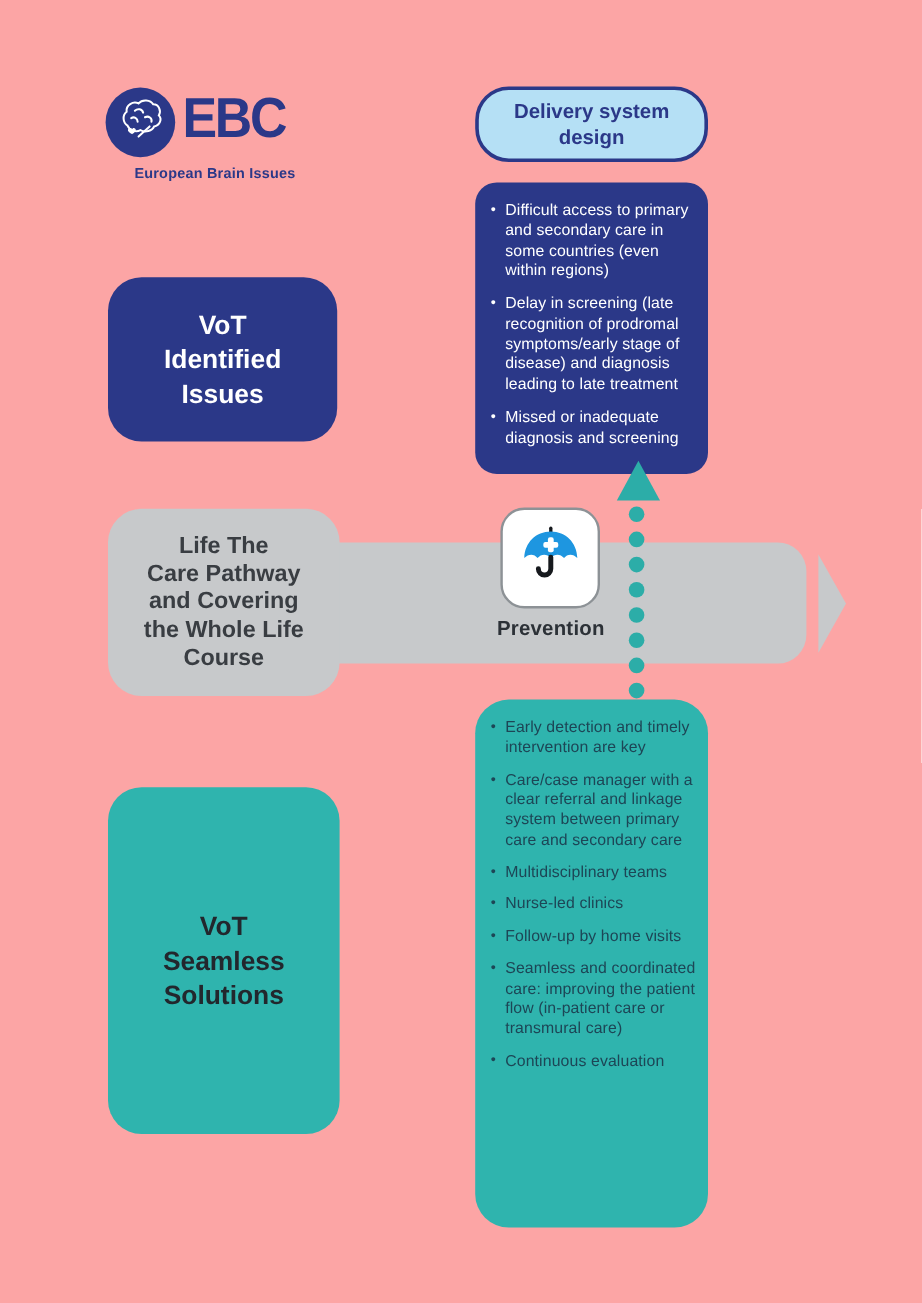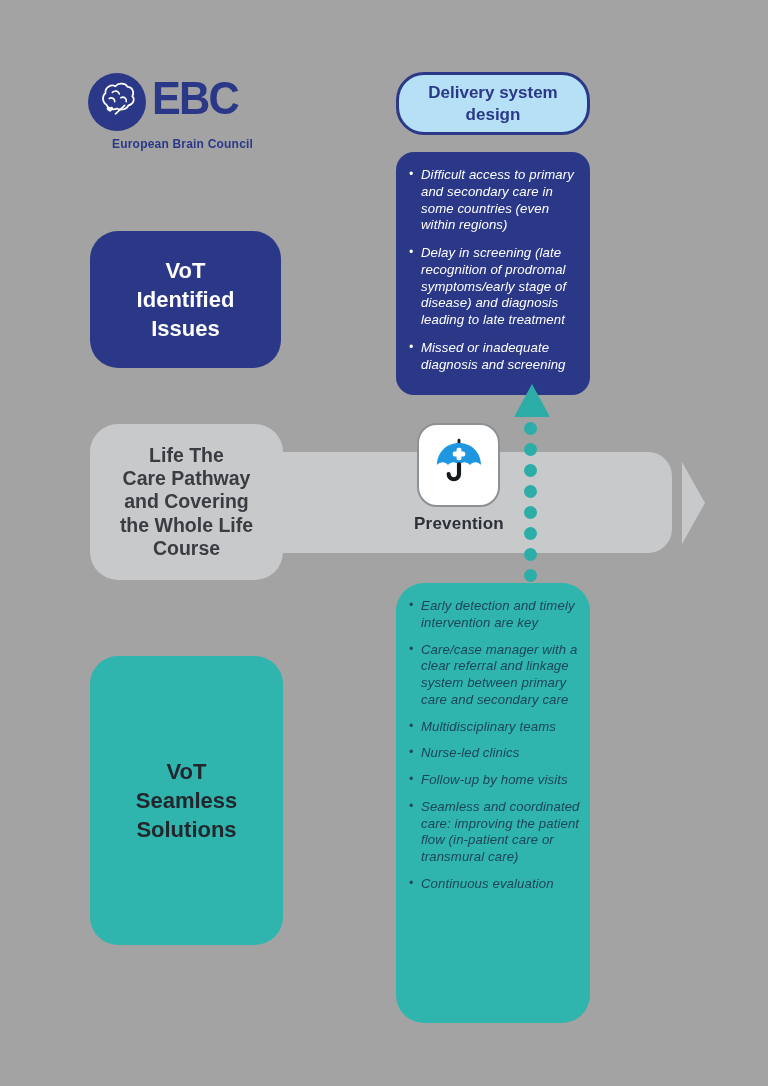--- a/index.html
+++ b/index.html
@@ -1,17 +1,17 @@
 <!DOCTYPE html>
 <html><head>
 <meta charset="utf-8">
 <style>
   html,body { margin:0; padding:0; background:#ffffff; }
   .canvas {
-    position:relative; width:768px; height:1086px; background:#a3a3a3;
+    position:relative; width:768px; height:1086px; background:#fca5a5;
     font-family:"Liberation Sans", sans-serif; overflow:hidden;
   }
 
   
   .logo { position:absolute; left:88px; top:70px; width:200px; height:90px; }
   .logo-circle {
     position:absolute; left:0; top:3px; width:58px; height:58px; border-radius:50%;
     background:#2b3888; display:flex; align-items:center; justify-content:center;
   }
   .logo-abbr {
@@ -32,21 +32,21 @@
   }
   .delivery-box span { display:block; width:150px; }
 
   .panel { position:absolute; left:396px; width:194px; box-sizing:border-box; }
   .panel-issues { top:152px; height:243px; background:#2b3888; border-radius:18px; color:#ffffff; }
   .panel-solutions { top:583px; height:440px; background:#2fb4ae; border-radius:28px; color:#1d4656; }
 
   ul.bullets { list-style:none; margin:0; padding:15px 8px 0 12px; }
   ul.bullets li {
     position:relative; padding-left:13px; font-size:13.2px; line-height:1.27;
-    margin-bottom:11px; font-weight:500; letter-spacing:.1px;font-style:italic;
+    margin-bottom:11px; font-weight:500; letter-spacing:.1px;
   }
   ul.bullets li::before { content:"\2022"; position:absolute; left:1px; top:0; font-size:12px; }
   .panel-solutions ul.bullets li { margin-bottom:10px; }
 
   
   .box-left {
     position:absolute; left:90px; border-radius:28px; display:flex; flex-direction:column;
     align-items:center; justify-content:center; text-align:center; font-weight:bold;
   }
   .box-left span { display:block; }
@@ -94,21 +94,21 @@
             <path d="M24,20 C27,17 32,18 33,22"></path>
             <path d="M35,27 C39,25 43,28 42,32"></path>
             <path d="M20,28 C23,26 27,28 27,32"></path>
             <path d="M40,37 L28,48"></path>
           </g>
           <path d="M21,40 c-1.5,-2.5 -5,-1 -4.5,1.5 c0.5,2 4.5,4 4.5,4 c0,0 3.5,-2 4,-4 c0.5,-2.5 -3,-4 -4,-1.5 z" fill="#ffffff"></path>
         </svg>
       </span>
     </div>
     <div class="logo-abbr">EBC</div>
-    <div class="logo-name">European Brain Council</div>
+    <div class="logo-name">European Brain Issues</div>
   </div>
 
   <div class="delivery-box">
     <span>Delivery system design</span>
   </div>
 
   <div class="box-left box-vot-issues">
     <span>VoT</span>
     <span>Identified</span>
     <span>Issues</span>

